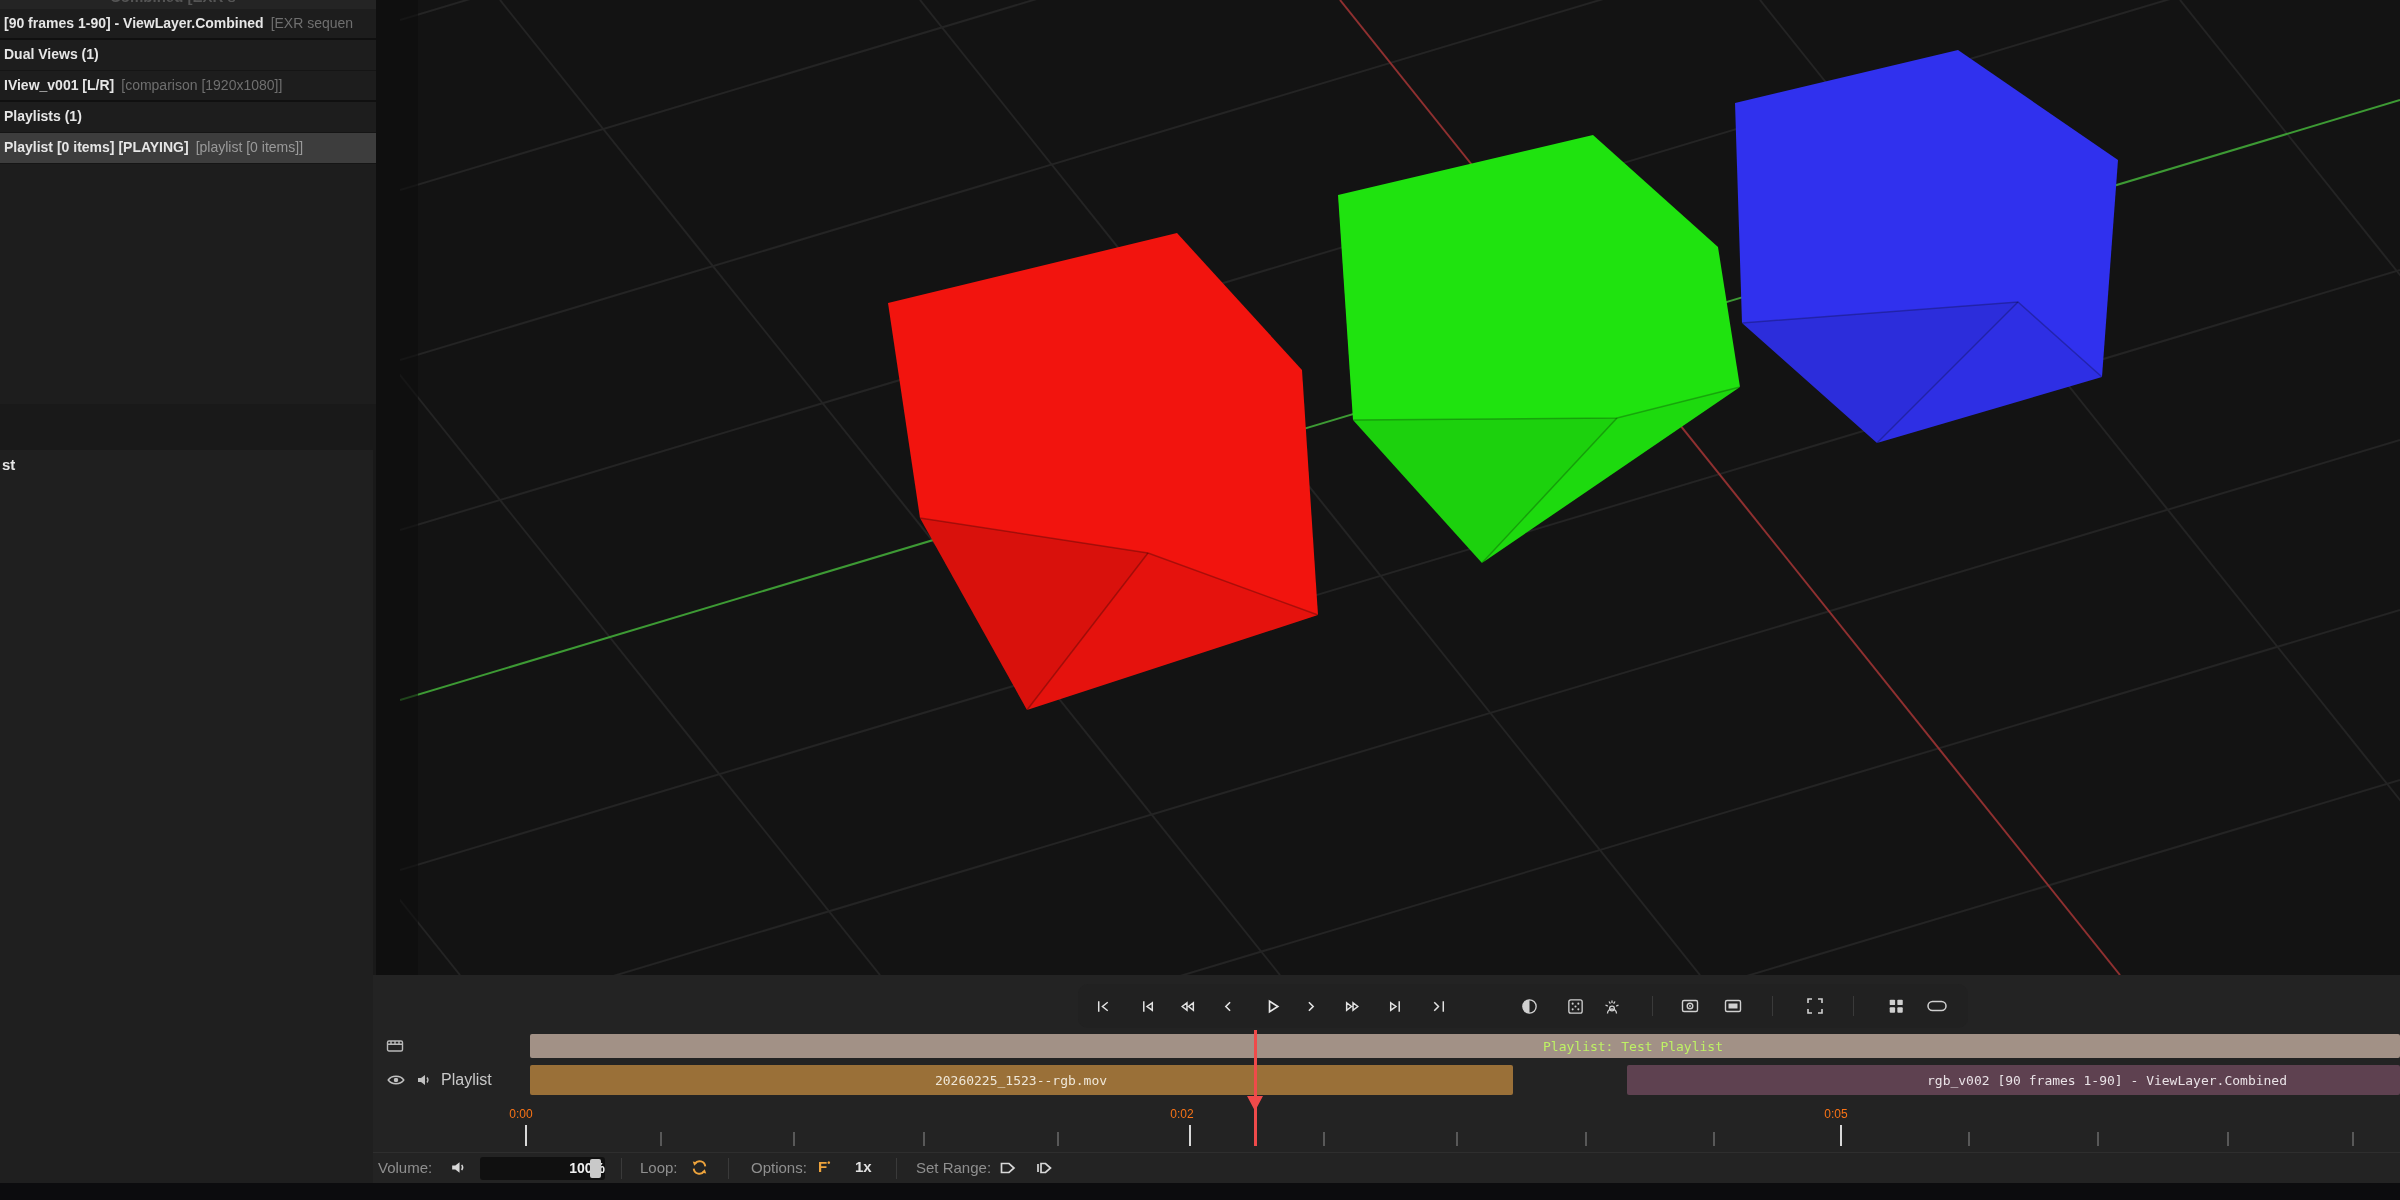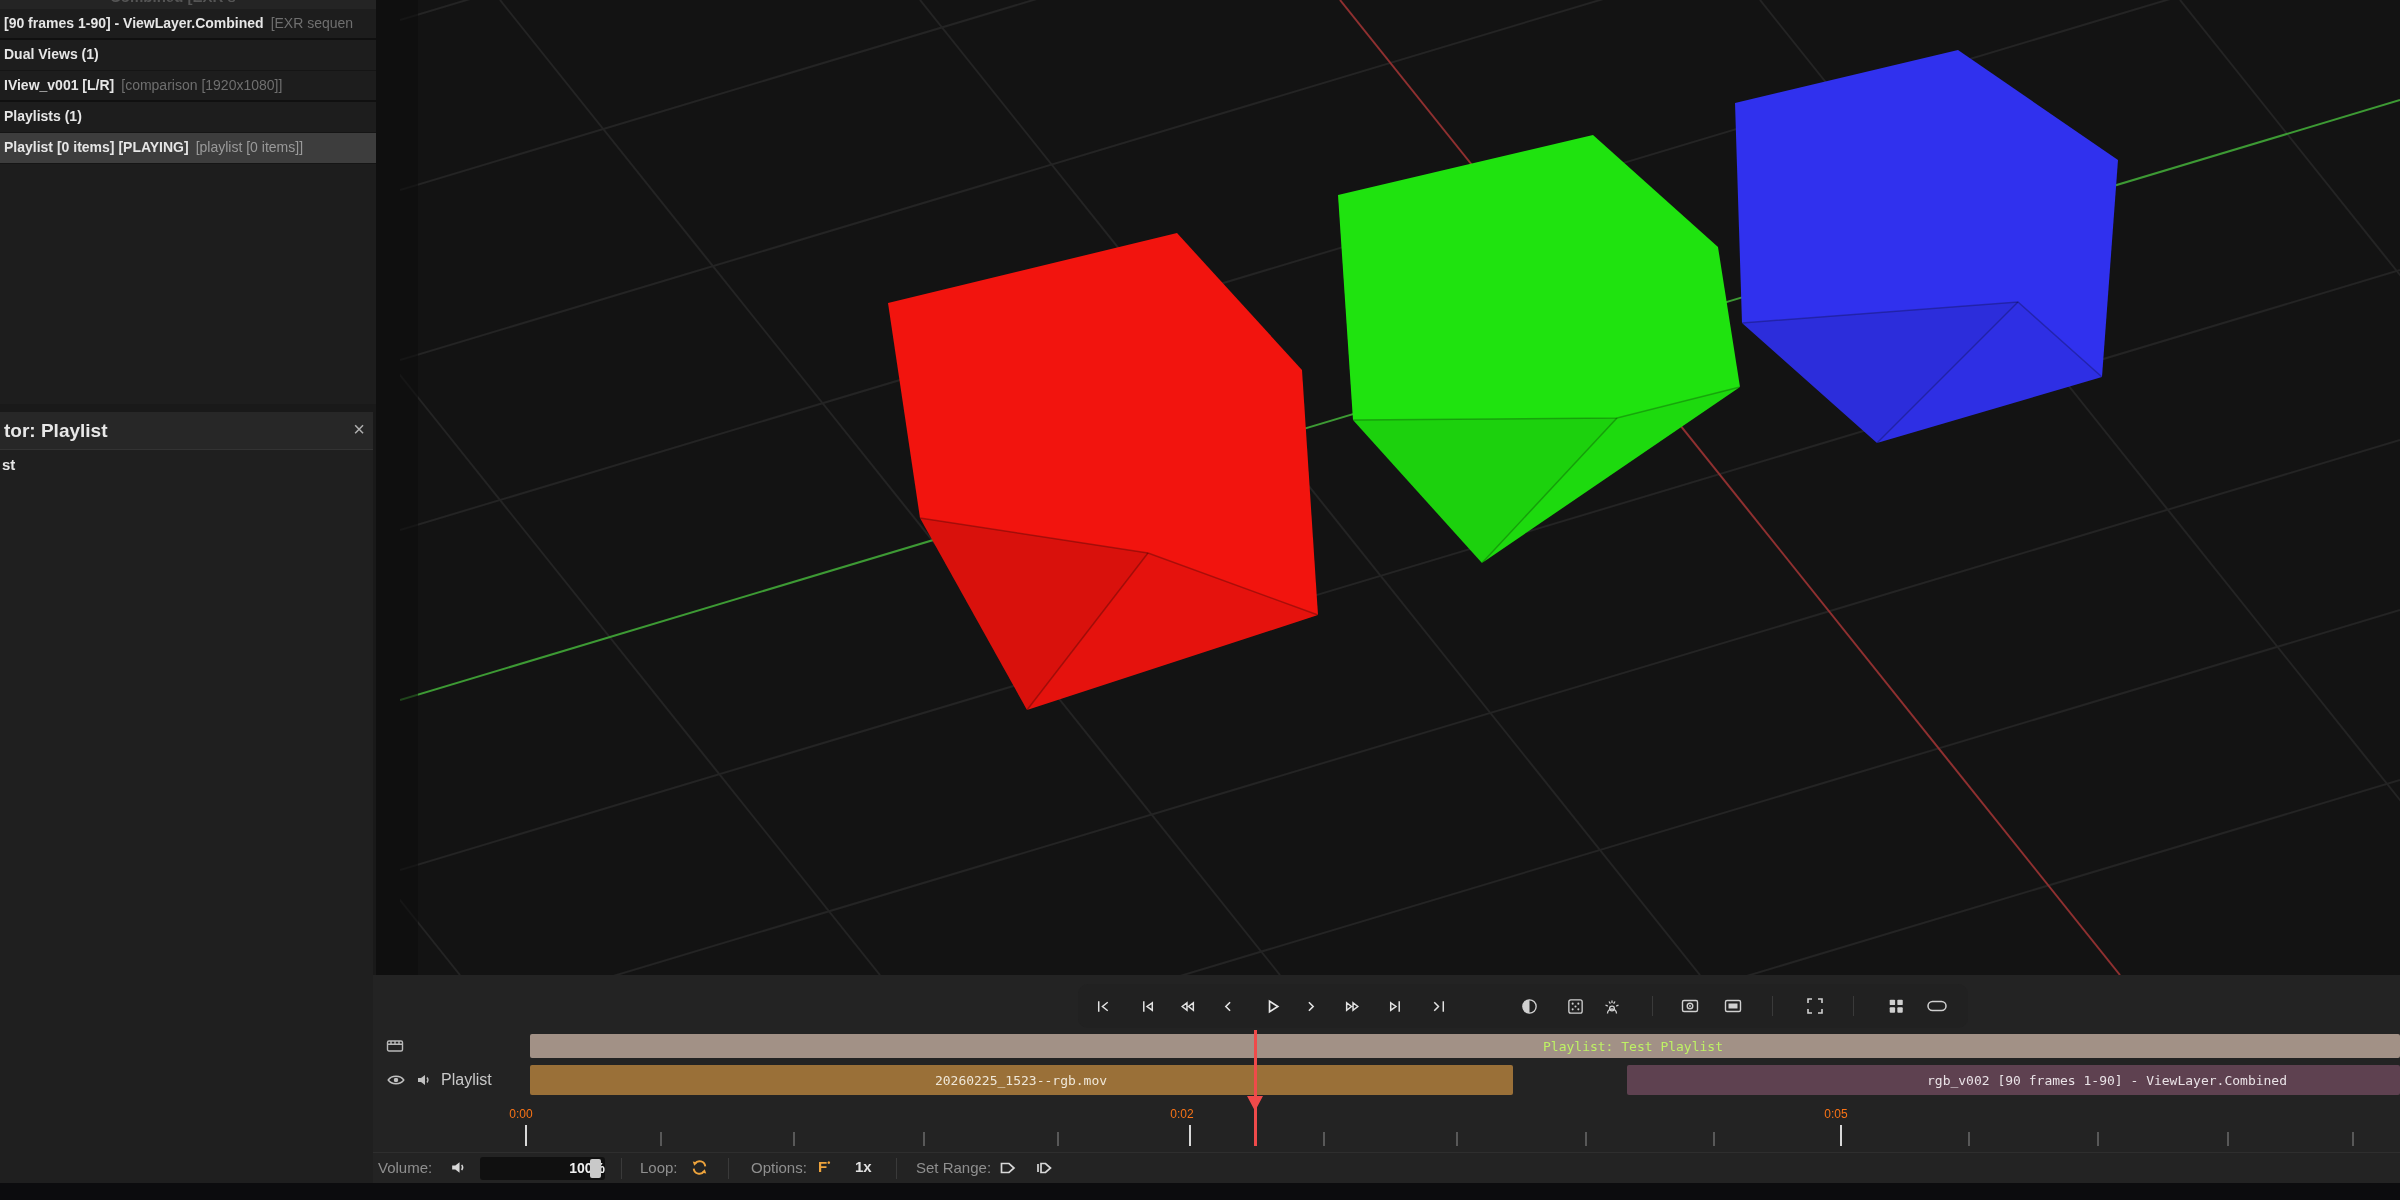--- a/index.html
+++ b/index.html
@@ -96,24 +96,20 @@
       <span class="lbl">IView_v001 [L/R]</span><span class="sfx">[comparison [1920x1080]]</span>
     </div>
     <div class="tree-row">
       <span class="lbl">Playlists (1)</span>
     </div>
     <div class="tree-row selected">
       <span class="lbl">Playlist [0 items] [PLAYING]</span><span class="sfx">[playlist [0 items]]</span>
     </div>
   </div>
 
-  <div id="inspector-header" class="abs">
-    <span id="inspector-title">tor: Playlist</span>
-    <span id="inspector-close">×</span>
-  </div>
   <div id="inspector-body" class="abs">
     <span class="txt">st</span>
   </div>
 </div>
 
 <div id="viewport" class="abs">
   <svg width="2000" height="975" viewBox="400 0 2000 975">
 
     <g stroke="#242424" stroke-width="2">
       <line x1="400" y1="20" x2="2400" y2="-580"></line>

